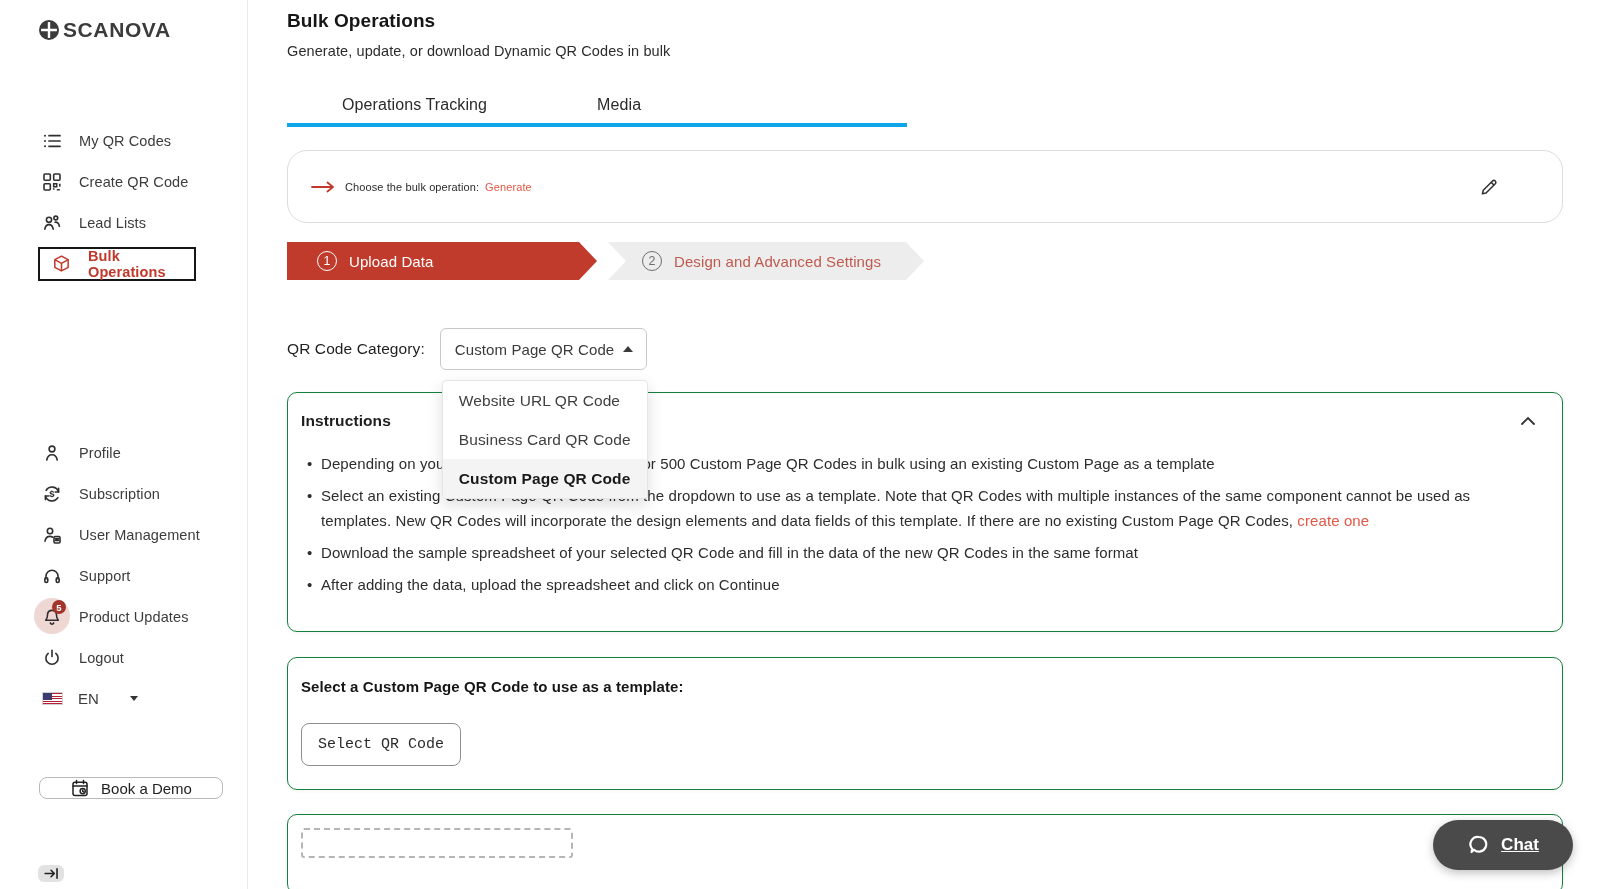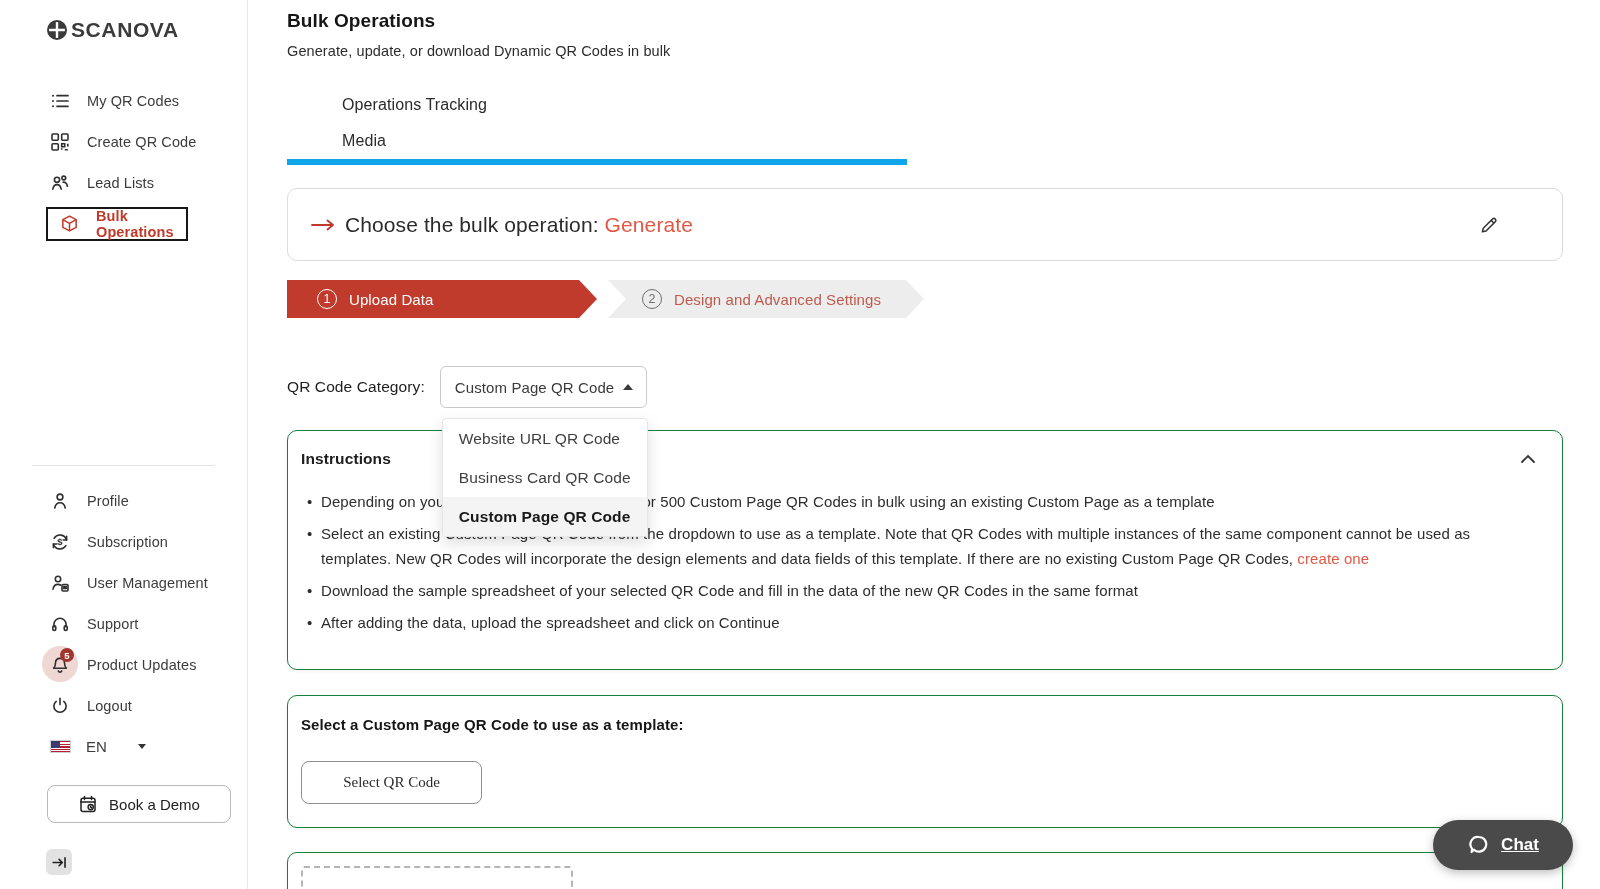--- a/index.html
+++ b/index.html
@@ -2,21 +2,21 @@
 <html><head>
 <meta charset="utf-8">
 <style>
   * { margin:0; padding:0; box-sizing:border-box; }
   html,body { width:1600px; height:889px; overflow:hidden; background:#fff;
     font-family:"Liberation Sans", sans-serif; color:#2d2d2d; letter-spacing:.1px; }
   body { display:flex; }
 
   
   .sidebar { width:248px; min-width:248px; height:100%; border-right:1px solid #e9e9e9;
-    display:flex; flex-direction:column; padding:18px 16px 14px; background:#fff; }
+    display:flex; flex-direction:column; padding:18px 8px 14px; background:#fff;gap:40px; }
   .logo-row { display:flex; align-items:center; gap:3px; padding-left:30px; margin-bottom:38px; }
   .logo-text { font-size:21px; font-weight:800; color:#3b3b3b; letter-spacing:.6px; }
   .nav { display:flex; flex-direction:column; }
   .nav-item { display:flex; align-items:center; gap:17px; height:41px; padding-left:34px;
     font-size:14.5px; font-weight:500; color:#3c3c3c; cursor:pointer; position:relative; }
   .nav-item svg { flex:0 0 auto; }
   .nav-item.active { height:34px; margin:3.5px 43px 3.5px 30px; padding-left:12px;
     border:2px solid #161616; color:#c0392b; font-weight:700; }
   .divider { height:1px; background:#e3e3e3; margin:14px 16px 14px 16px; }
   .spacer { flex:1; }
@@ -34,28 +34,28 @@
     background:#fff; display:flex; align-items:center; justify-content:center; gap:11px;
     font-size:15px; color:#222; cursor:pointer; font-family:inherit; }
   .collapse-btn { margin:26px 0 0 30px; width:26px; height:26px; background:#e2e2e2; border:none;
     border-radius:6px; display:flex; align-items:center; justify-content:center; cursor:pointer; }
 
   
   .main { flex:1; padding:10px 37px 0 39px; position:relative; }
   .page-title { font-size:19px; font-weight:700; color:#161616; margin-bottom:11px; }
   .page-subtitle { font-size:14.5px; color:#2c2c2c; margin-bottom:28px; }
 
-  .tabs { width:620px; display:flex; border-bottom:6px solid #0ea5e9;flex-direction:column; }
+  .tabs { width:620px; display:flex; border-bottom:4px solid #0ea5e9; }
   .tab { padding:0 55px; height:36px; display:flex; align-items:center; font-size:16px;
     color:#2b2b2b; cursor:pointer; position:relative; white-space:nowrap; }
   .tab.active { font-weight:700; }
   .tab.active::after { content:""; position:absolute; left:0; right:0; bottom:-2px; height:3px; background:#d3281c; }
 
-  .op-box { margin-top:23px; height:73px; border:1px solid #dcdcdc; border-radius:10px;
-    display:flex; align-items:center; padding:0 62px 0 22px; font-size:21px; color:#2b2b2b; background:#fff; }
+  .op-box { margin-top:23px; height:73px; border:1px solid #dcdcdc; border-radius:20px;
+    display:flex; align-items:center; padding:0 62px 0 22px; font-size:11px; color:#2b2b2b; background:#fff; }
   .op-box .lbl { margin-left:8px; }
   .op-value { color:#e25746; margin-left:6px; cursor:pointer; }
   .pencil { margin-left:auto; cursor:pointer; display:flex; }
 
   .stepper { margin-top:19px; display:flex; height:38px; font-size:15px; }
   .step { display:flex; align-items:center; gap:12px; }
   .step1 { width:310px; padding-left:30px; background:#c13b2c; color:#fff;
     clip-path:polygon(0 0, calc(100% - 18px) 0, 100% 50%, calc(100% - 18px) 100%, 0 100%); }
   .step2 { width:316px; margin-left:11px; padding-left:34px; background:#ededed; color:#bf5a4e;
     clip-path:polygon(0 0, calc(100% - 18px) 0, 100% 50%, calc(100% - 18px) 100%, 0 100%, 18px 50%); }
@@ -81,22 +81,22 @@
   .instructions-card { margin-top:22px; padding:19px 26px 27px 13px; position:relative; z-index:1; }
   .instructions-head { display:flex; justify-content:space-between; align-items:center; }
   .instructions-title { font-size:15.5px; font-weight:600; color:#1e1e1e; }
   .bullets { margin:21px 0 0 0; padding-left:20px; list-style:none; }
   .bullets li { position:relative; font-size:15px; color:#2d2d2d; line-height:25px; margin-bottom:7px; }
   .bullets li::before { content:"•"; position:absolute; left:-14px; top:0; }
   .red-link { color:#e25746; cursor:pointer; }
 
   .template-card { margin-top:25px; padding:20px 26px 23px 13px; }
   .template-label { font-size:15px; font-weight:600; color:#161616; }
-  .select-qr-btn { margin-top:28px; width:181px; height:43px; border:1px solid #8f8f8f; border-radius:8px;
-    background:#fff; font-size:15px; color:#2b2b2b; font-family:Liberation Serif, serif; cursor:pointer; }
+  .select-qr-btn { margin-top:28px; width:160px; height:43px; border:1px solid #8f8f8f; border-radius:8px;
+    background:#fff; font-size:15px; color:#2b2b2b; font-family:Liberation Mono, monospace; cursor:pointer; }
 
   .bottom-card { margin-top:24px; padding:13px 13px 0; height:80px; border-radius:10px; }
   .dashed-box { width:272px; height:30px; border:2px dashed #b5b5b5; border-radius:3px; }
 
   .chat-btn { position:fixed; left:1433px; top:820px; width:140px; height:50px; border-radius:25px;
     background:#4a4a4a; border:none; color:#fff; display:flex; align-items:center; justify-content:center;
     gap:10px; font-size:17px; font-weight:700; font-family:inherit; cursor:pointer;
     box-shadow:0 3px 10px rgba(0,0,0,.25);text-decoration:underline; }
 </style>
 </head>

